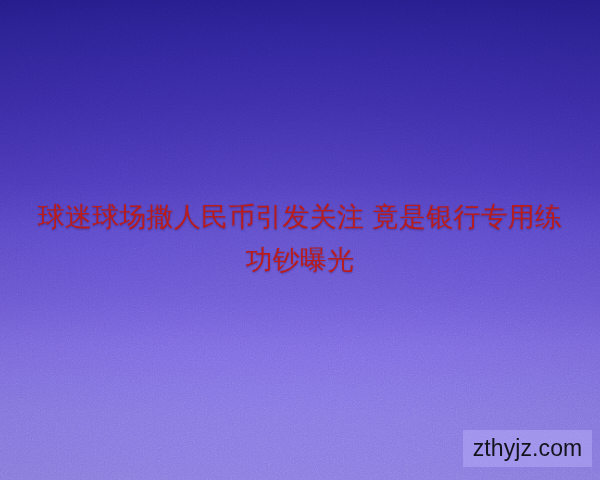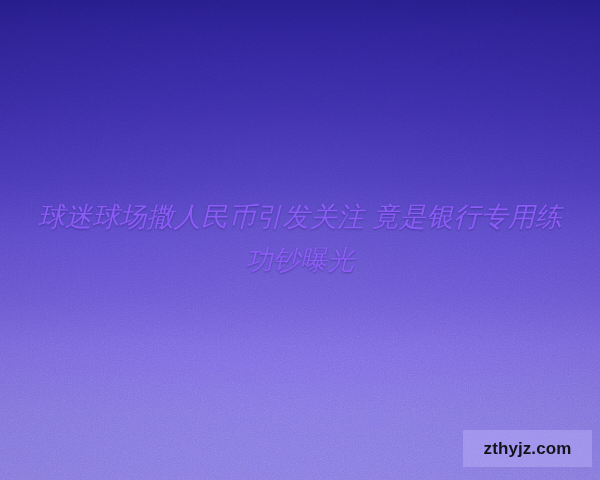--- a/index.html
+++ b/index.html
@@ -62,47 +62,46 @@
     position: absolute;
     left: 0;
     right: 0;
     top: 196px;
     padding: 0 34px;
     text-align: center;
   }
 
   .headline {
     margin: 0;
-    color: #8b5cf6;
+    color: #b91c1c;
     font-size: 27px;
     font-weight: 400;
     line-height: 43px;
     letter-spacing: 0.2px;
     text-shadow: 0 1px 2px rgba(20, 10, 70, 0.32);
     word-break: break-word;
-    font-style: italic;
   }
 
   
   .watermark {
     position: absolute;
     left: 463px;
     top: 430px;
     width: 129px;
     height: 37px;
     background: rgba(190, 178, 252, 0.44);
     display: flex;
     align-items: center;
     justify-content: center;
   }
 
   .watermark-text {
     color: #14131c;
-    font-size: 17px;
-    font-weight: 700;
+    font-size: 23px;
+    font-weight: 400;
     line-height: 1;
     letter-spacing: 0.1px;
     white-space: nowrap;
   }
 </style>
 </head>
 <body>
 
 <div id="stage">
 

